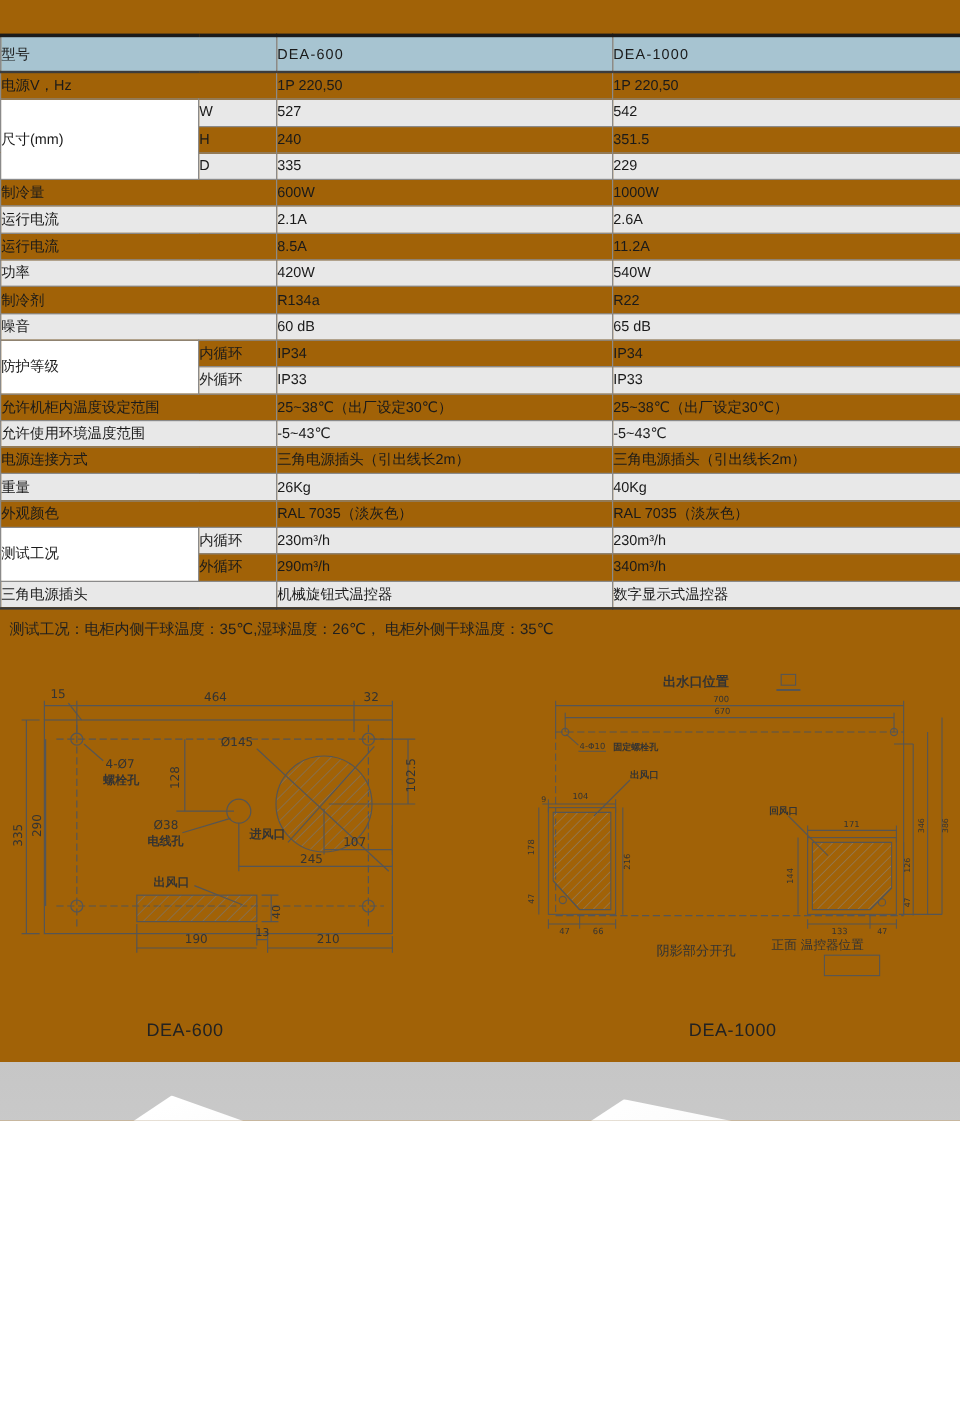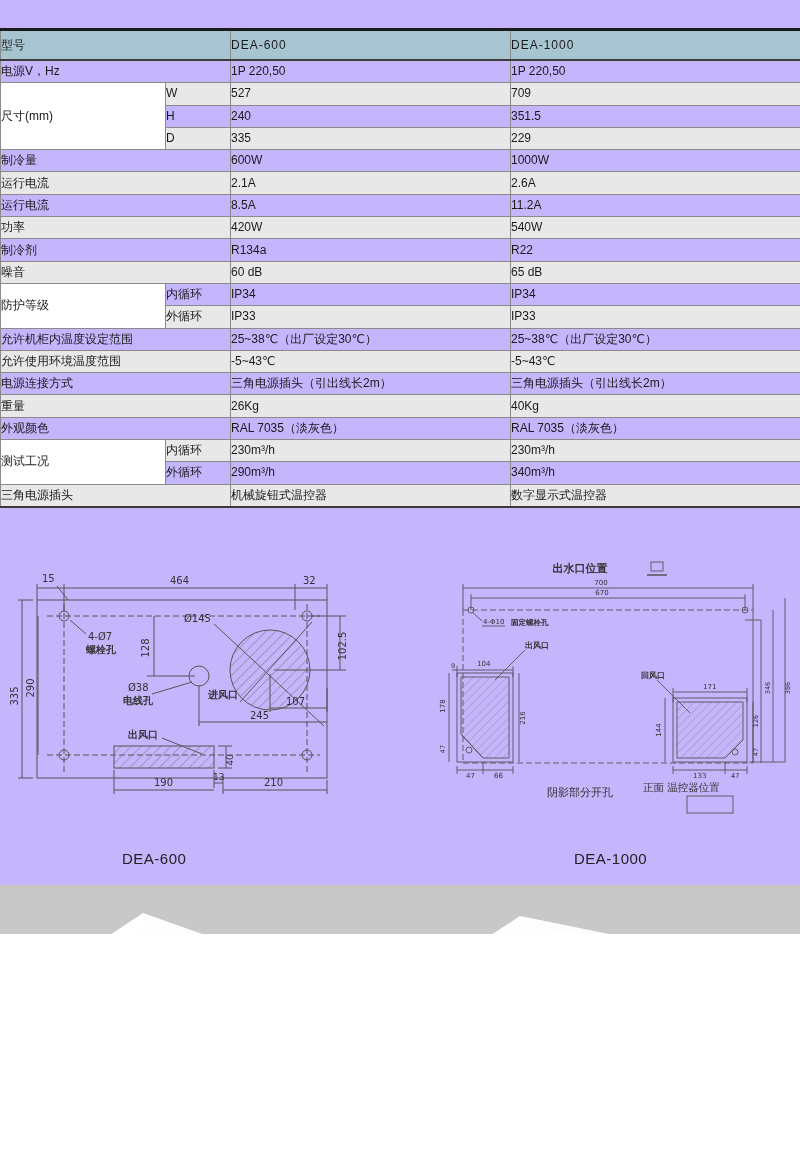--- a/index.html
+++ b/index.html
@@ -1,16 +1,16 @@
 <!DOCTYPE html>
 <html><head>
 <meta charset="utf-8">
 <style>
   html,body{margin:0;padding:0;background:#fff;}
-  .page{position:relative;width:800px;height:934px;background:#c4b5fd;overflow:hidden;
+  .page{position:relative;width:800px;height:934px;background:#a16207;overflow:hidden;
         font-family:"Liberation Sans","DejaVu Sans",sans-serif;color:#1a1a1a;}
 
   
   table.spec{border-collapse:collapse;table-layout:fixed;width:800px;margin-top:28px;
              border-top:3px solid #1b1b1b;border-bottom:2px solid #3a3a3a;}
   table.spec td,table.spec th{border:1px solid #8a8a8a;padding:0;font-weight:normal;
              font-size:12px;line-height:21px;height:21.3px;white-space:nowrap;overflow:hidden;}
   table.spec th{height:28px;background:#a7c4d1;text-align:left;border-bottom:2px solid #3c3c3c;}
   th.h-label{padding-left:8px;font-size:13px;}
   th.h-model{font-size:15px;letter-spacing:1px;}
@@ -105,21 +105,21 @@
     </tr>
     <tr>
       <td colspan="2" class="lbl">电源V，Hz</td>
       <td class="v1">1P 220,50</td>
       <td class="v2">1P 220,50</td>
     </tr>
     <tr class="g">
       <td rowspan="3" class="lbl span-cell">尺寸(mm)</td>
       <td class="sub">W</td>
       <td class="v1">527</td>
-      <td class="v2">709</td>
+      <td class="v2">542</td>
     </tr>
     <tr>
       <td class="sub">H</td>
       <td class="v1">240</td>
       <td class="v2">351.5</td>
     </tr>
     <tr class="g">
       <td class="sub">D</td>
       <td class="v1">335</td>
       <td class="v2">229</td>
@@ -202,20 +202,21 @@
       <td class="v2">340m³/h</td>
     </tr>
     <tr class="g">
       <td colspan="2" class="lbl">三角电源插头</td>
       <td class="v1">机械旋钮式温控器</td>
       <td class="v2">数字显示式温控器</td>
     </tr>
   </tbody>
     </table>
 
+  <div class="note">测试工况：电柜内侧干球温度：35℃,湿球温度：26℃， 电柜外侧干球温度：35℃</div>
 
   <svg class="drawing" style="left:2px;top:558px" width="395" height="265" viewBox="0 0 395 265">
     <defs>
       <pattern id="hatchA" width="7" height="7" patternUnits="userSpaceOnUse" patternTransform="rotate(45)">
         <line x1="0" y1="0" x2="0" y2="7" stroke="#777" stroke-width="1"></line>
       </pattern>
     </defs>
     <g stroke="#555" stroke-width="1" fill="none">
       <rect x="35" y="42" width="290" height="178"></rect>
       <g stroke-dasharray="6 3">

